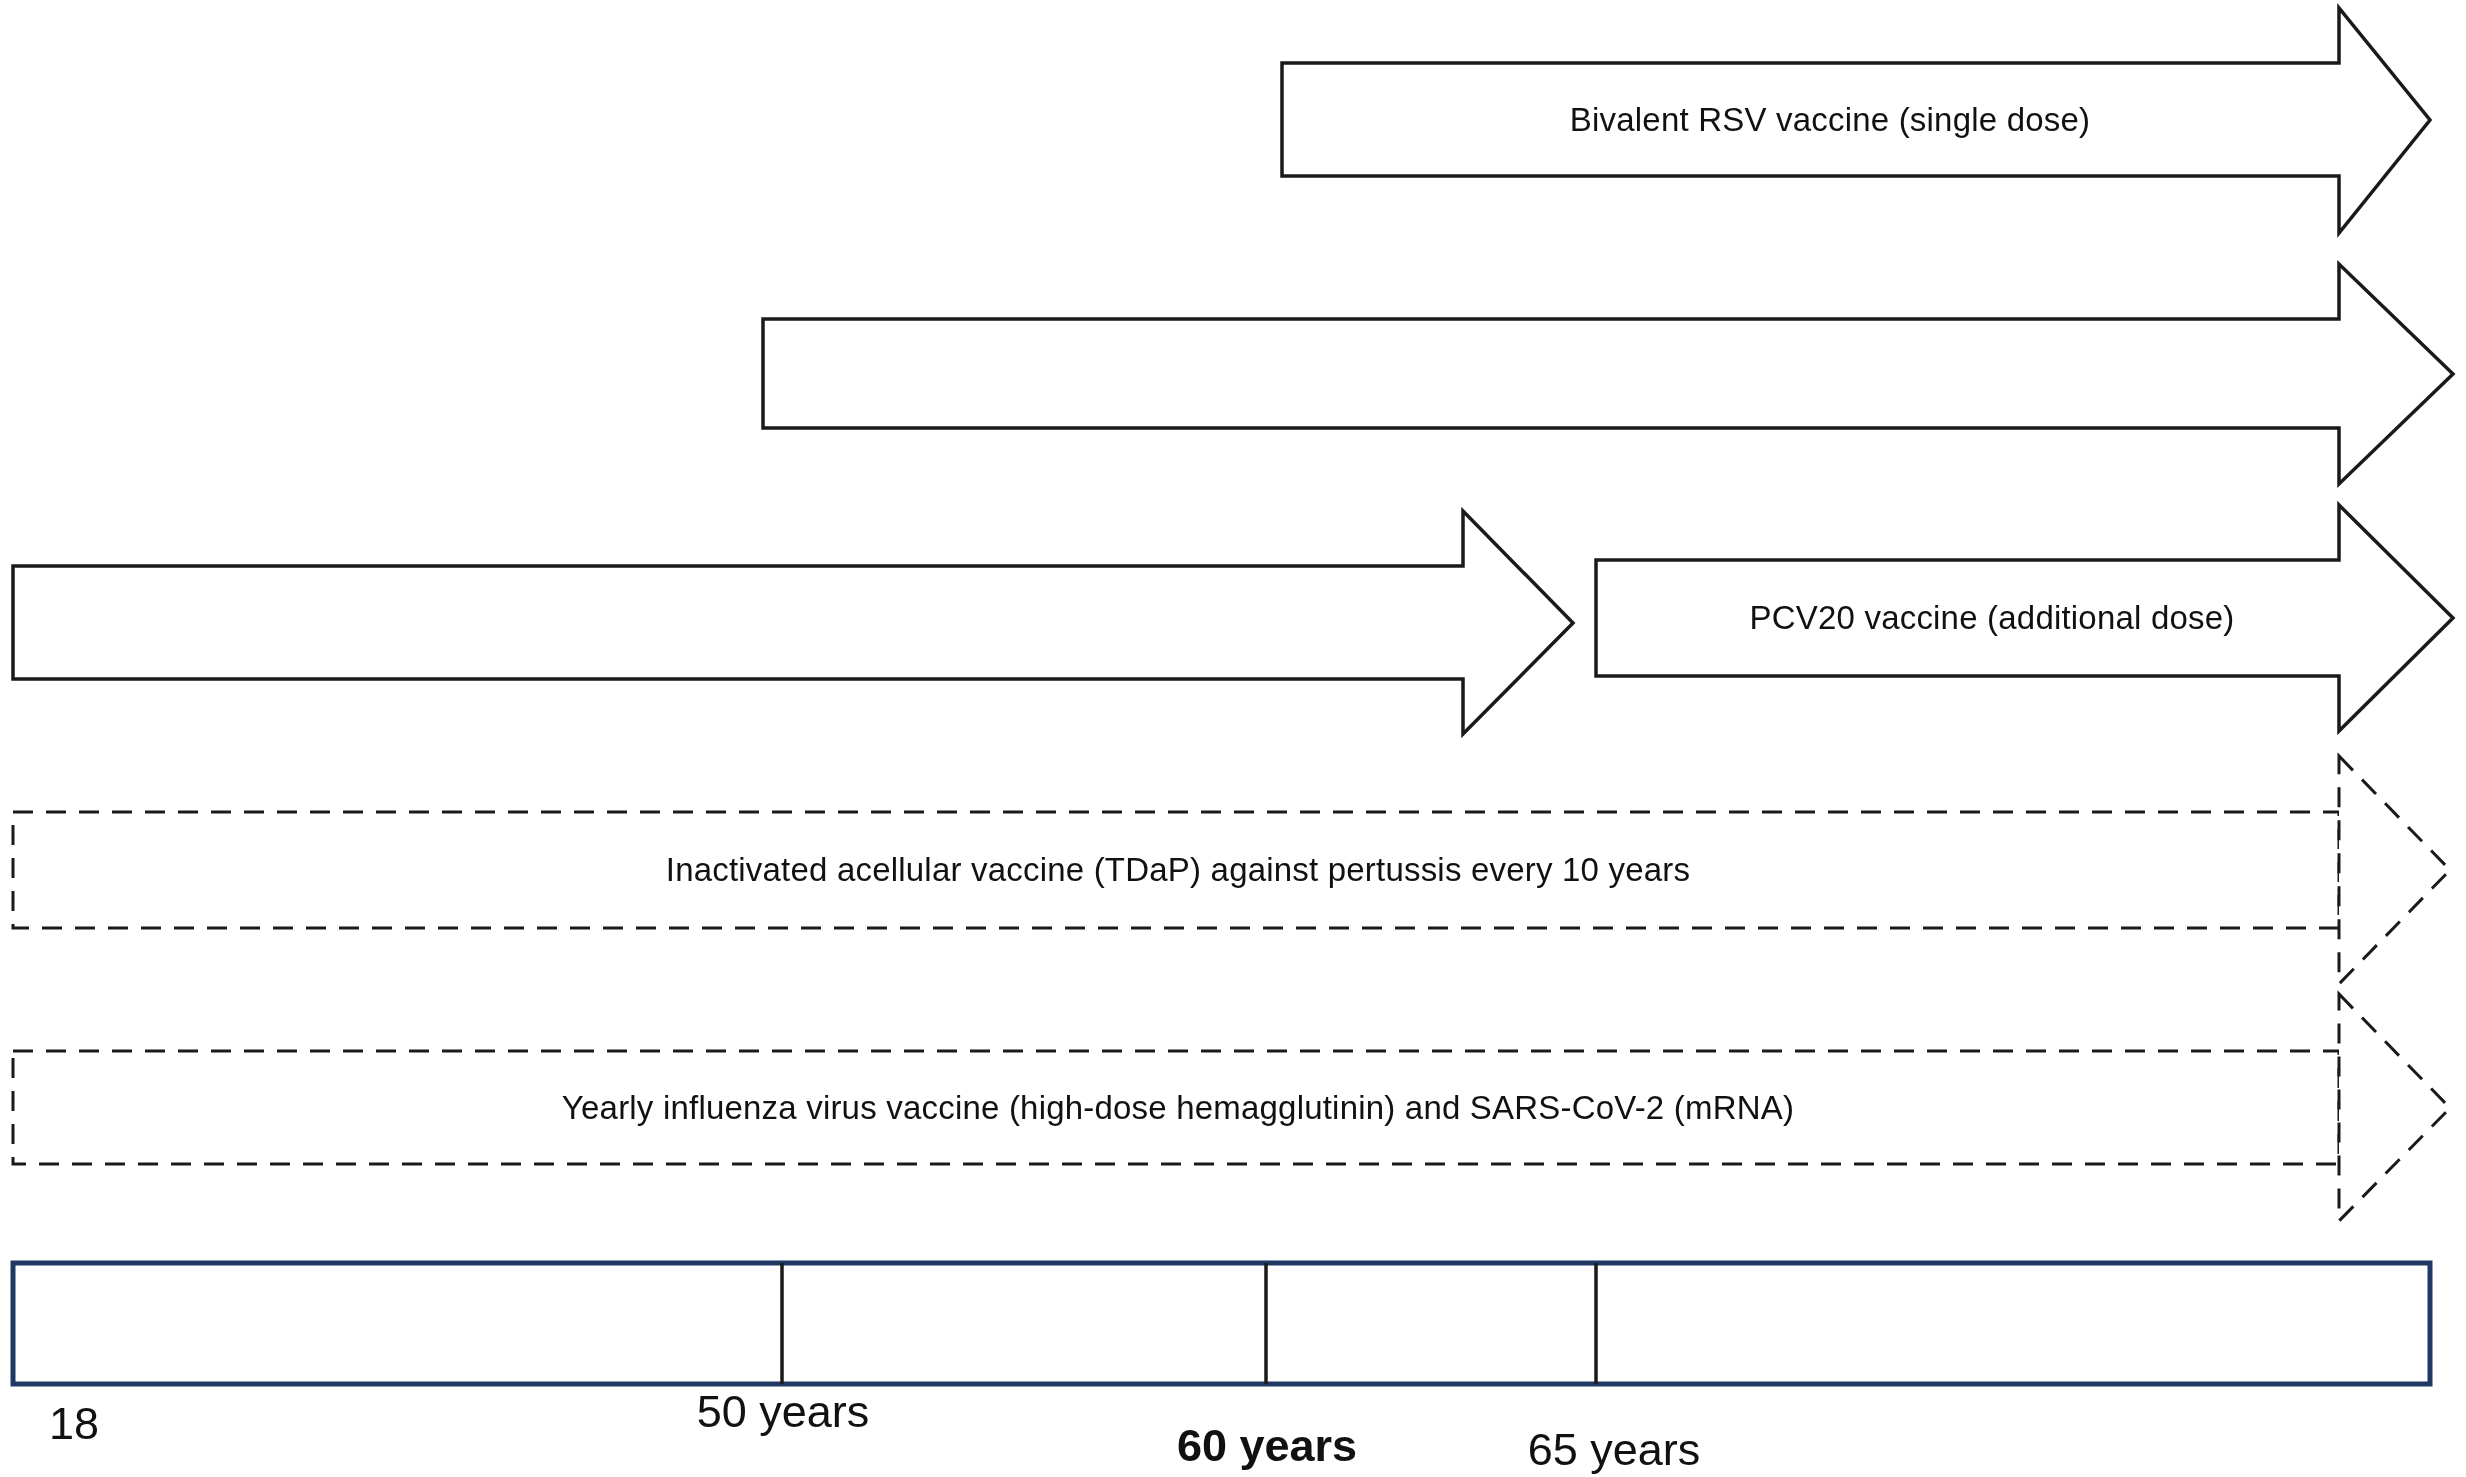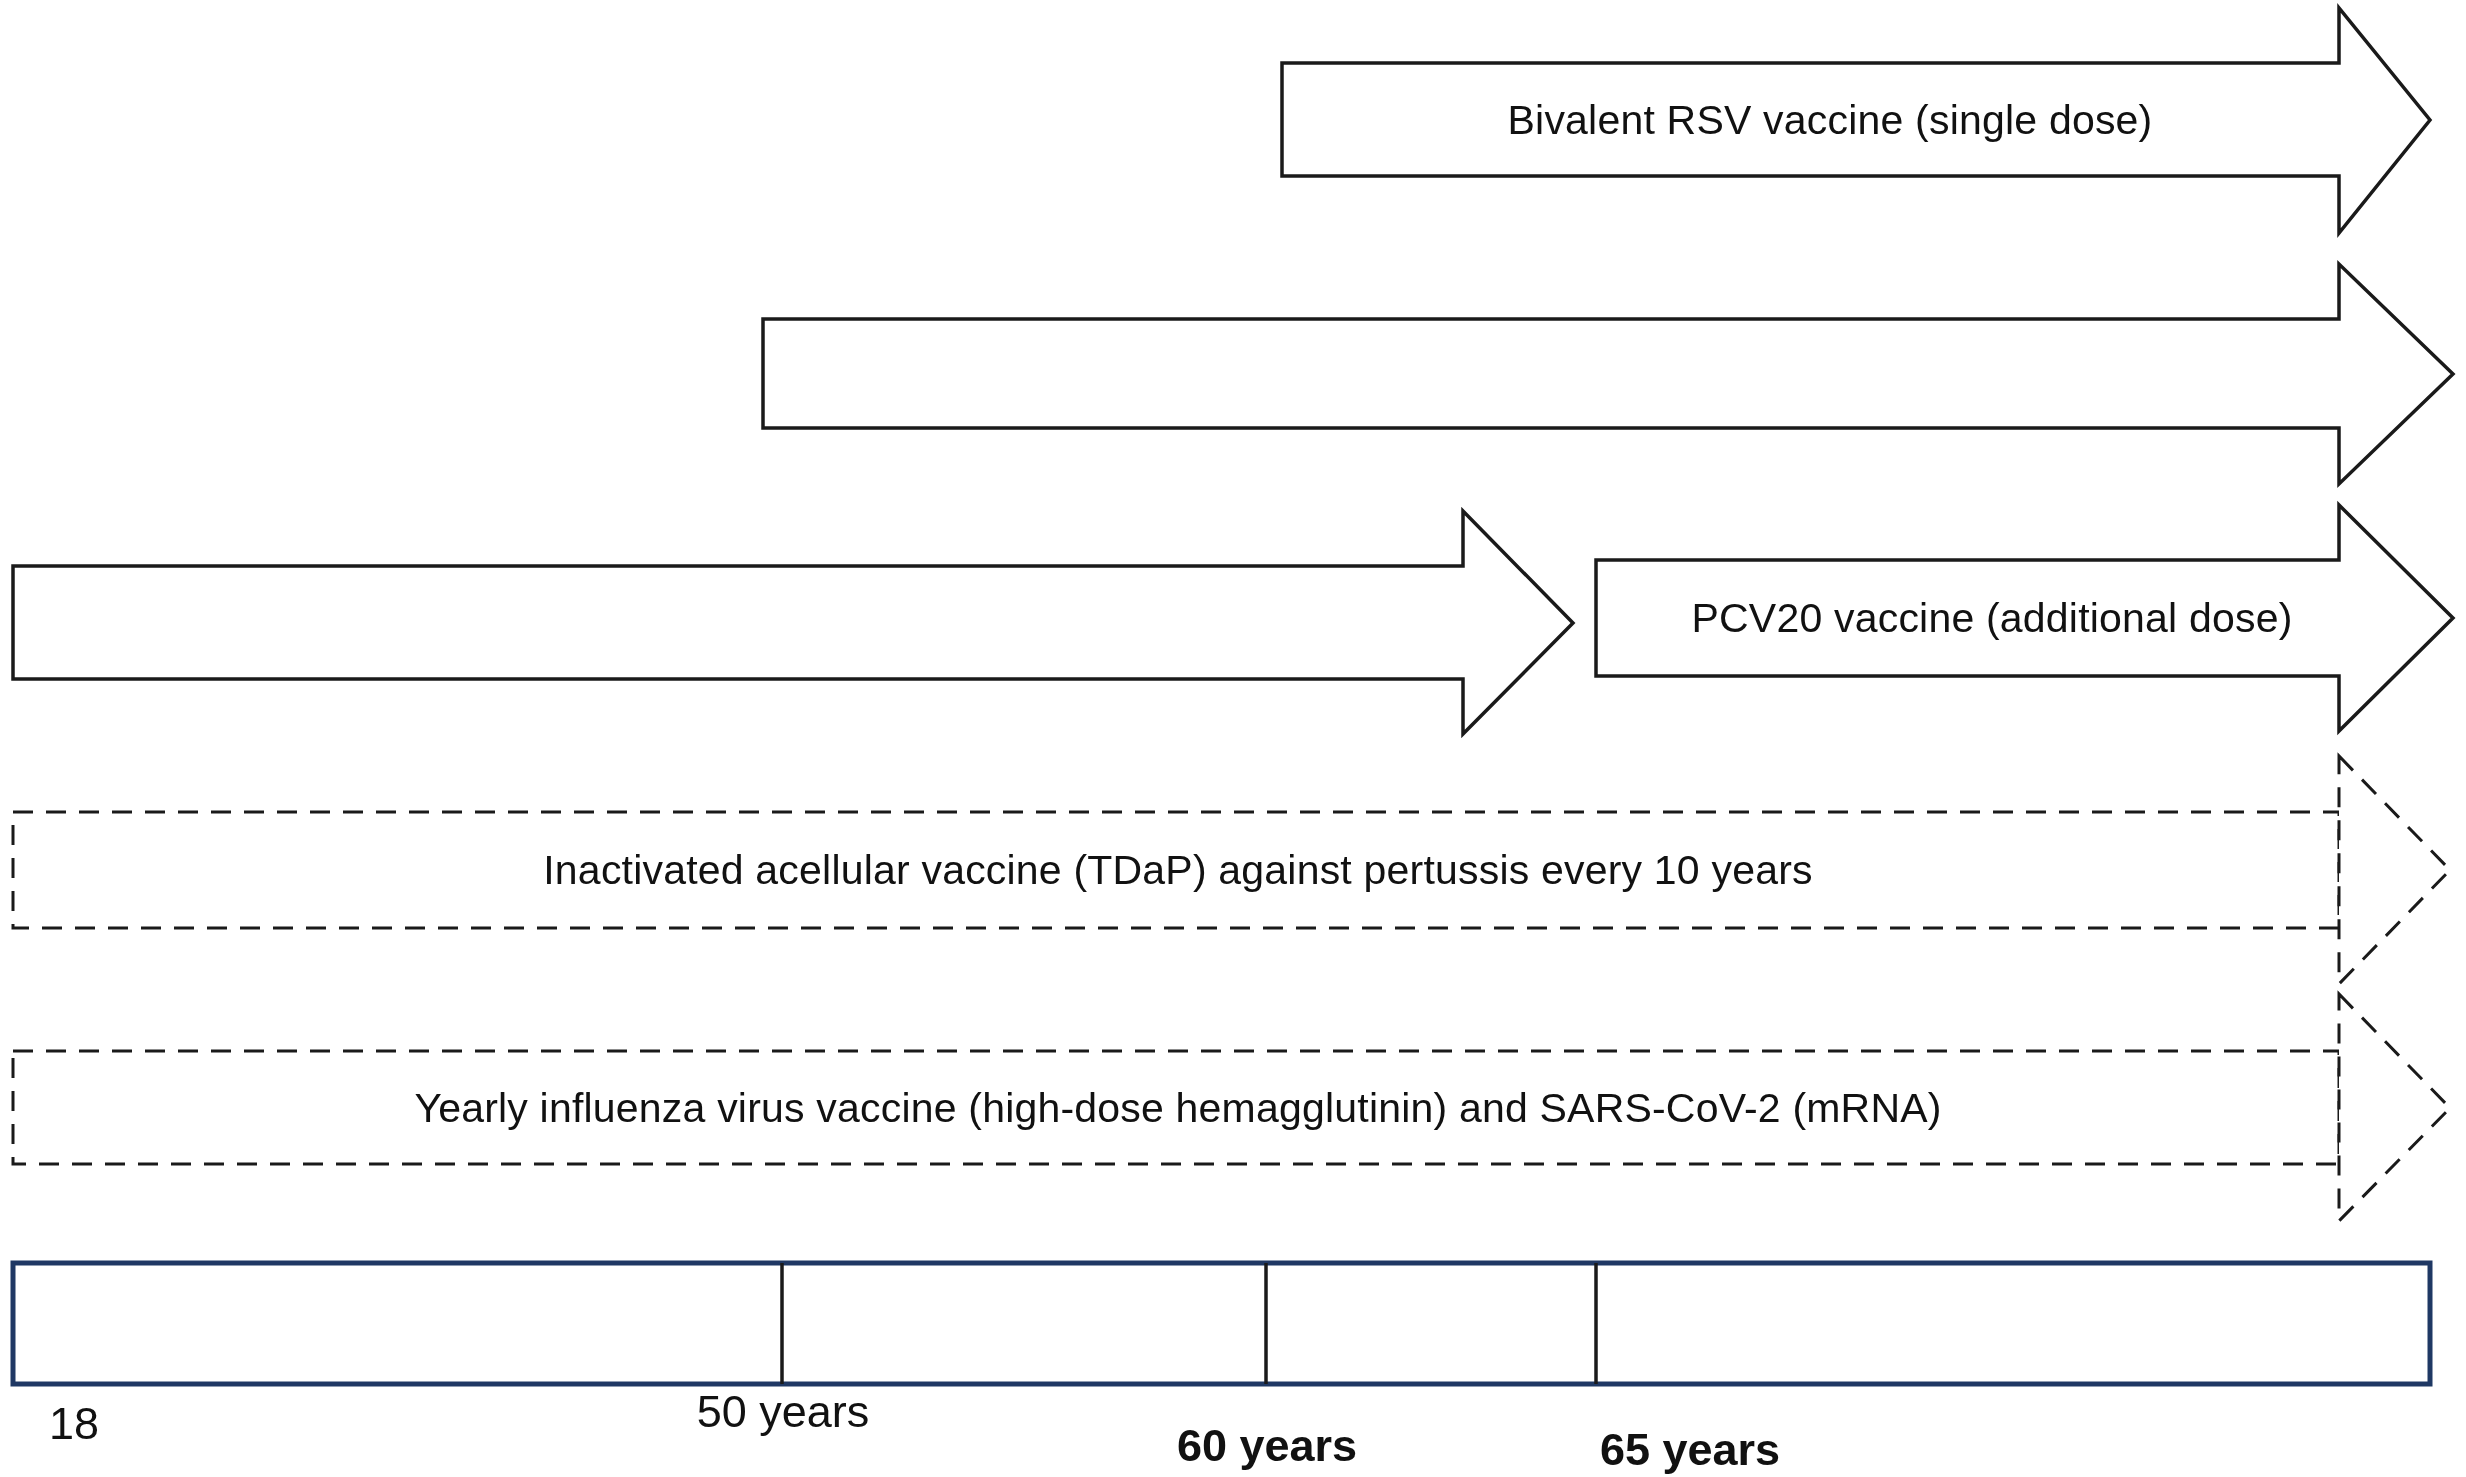--- a/index.html
+++ b/index.html
@@ -13,21 +13,21 @@
     overflow: hidden;
   }
   .layer {
     position: absolute;
     left: 0;
     top: 0;
   }
   .arrow-label {
     position: absolute;
     transform: translate(-50%, -50%);
-    font-size: 41px;
+    font-size: 33px;
     color: #111111;
     white-space: nowrap;
     letter-spacing: 0.2px;
   }
   .tl-label {
     position: absolute;
     font-size: 45px;
     color: #111111;
     white-space: nowrap;
   }
@@ -71,15 +71,15 @@
   <div class="arrow-label" style="left:1178px; top:870px;">Inactivated acellular vaccine (TDaP) against pertussis every 10 years</div>
 
   <div class="arrow-label" style="left:1178px; top:1108px;">Yearly influenza virus vaccine (high-dose hemagglutinin) and SARS-CoV-2 (mRNA)</div>
 
   <div class="tl-label" style="left:5px; top:1398px;margin-left:44px;">18</div>
 
   <div class="tl-label centered" style="left:783px; top:1386px;">50 years</div>
 
   <div class="tl-label centered" style="left:1267px; top:1420px;font-weight:bold;">60 years</div>
 
-  <div class="tl-label centered" style="left:1690px; top:1424px;font-weight:bold;">65 years</div>
+  <div class="tl-label centered" style="left:1614px; top:1424px;">65 years</div>
 
 </div>
 
 </body></html>

